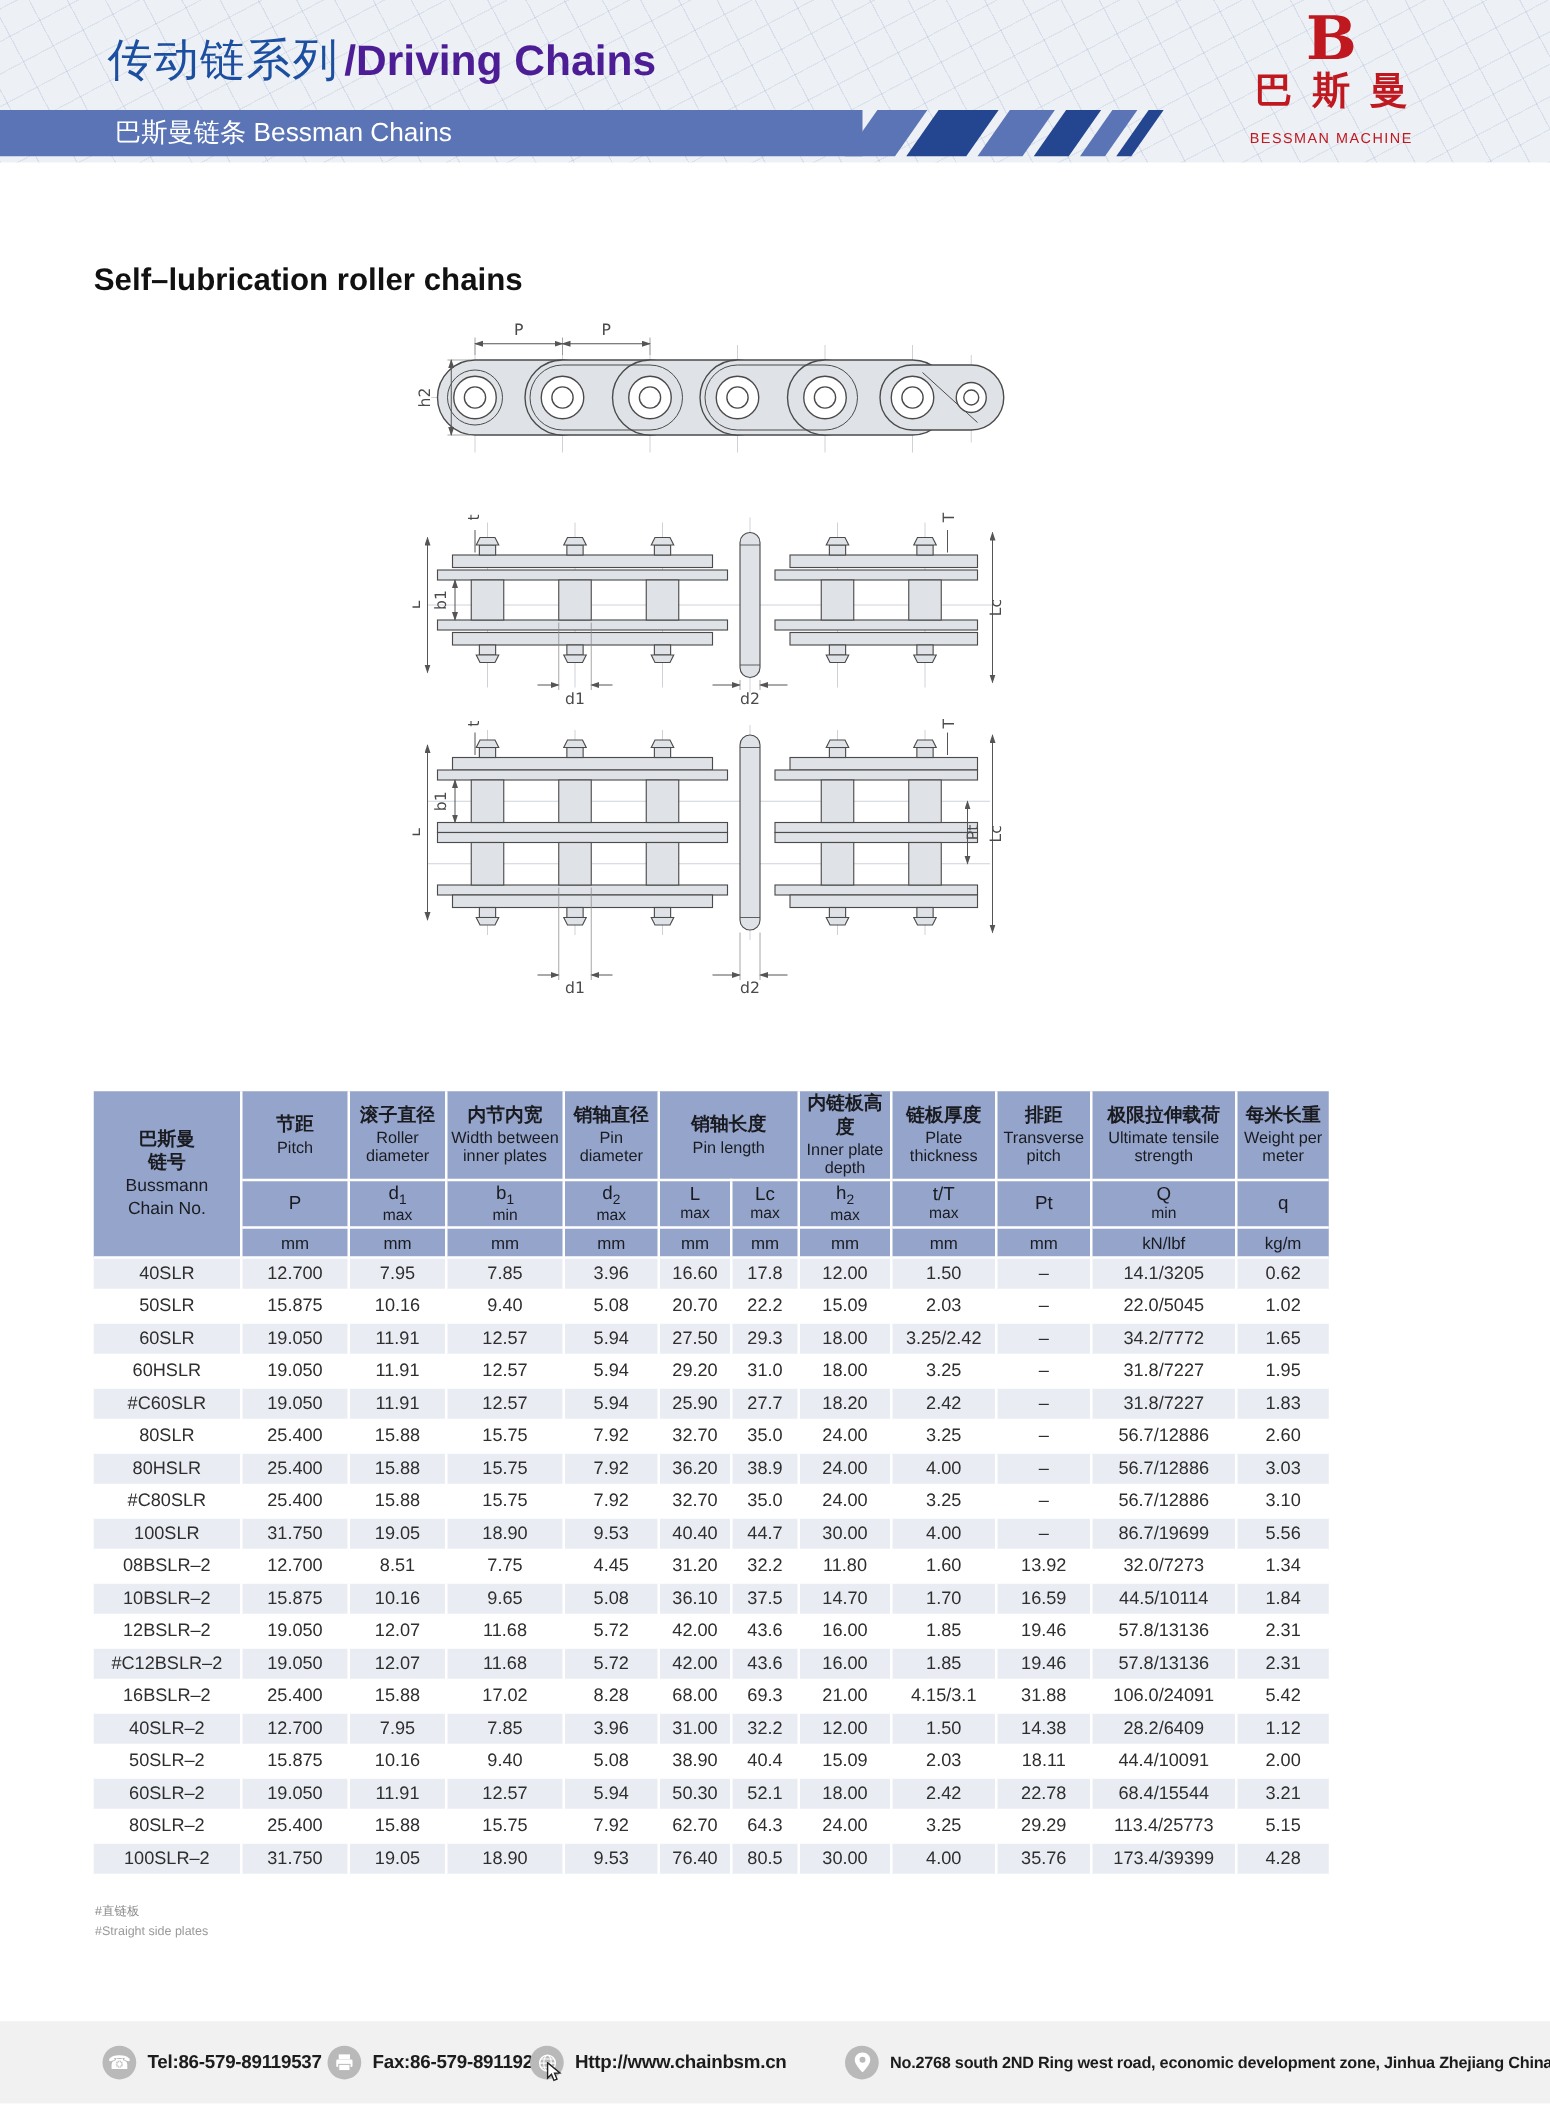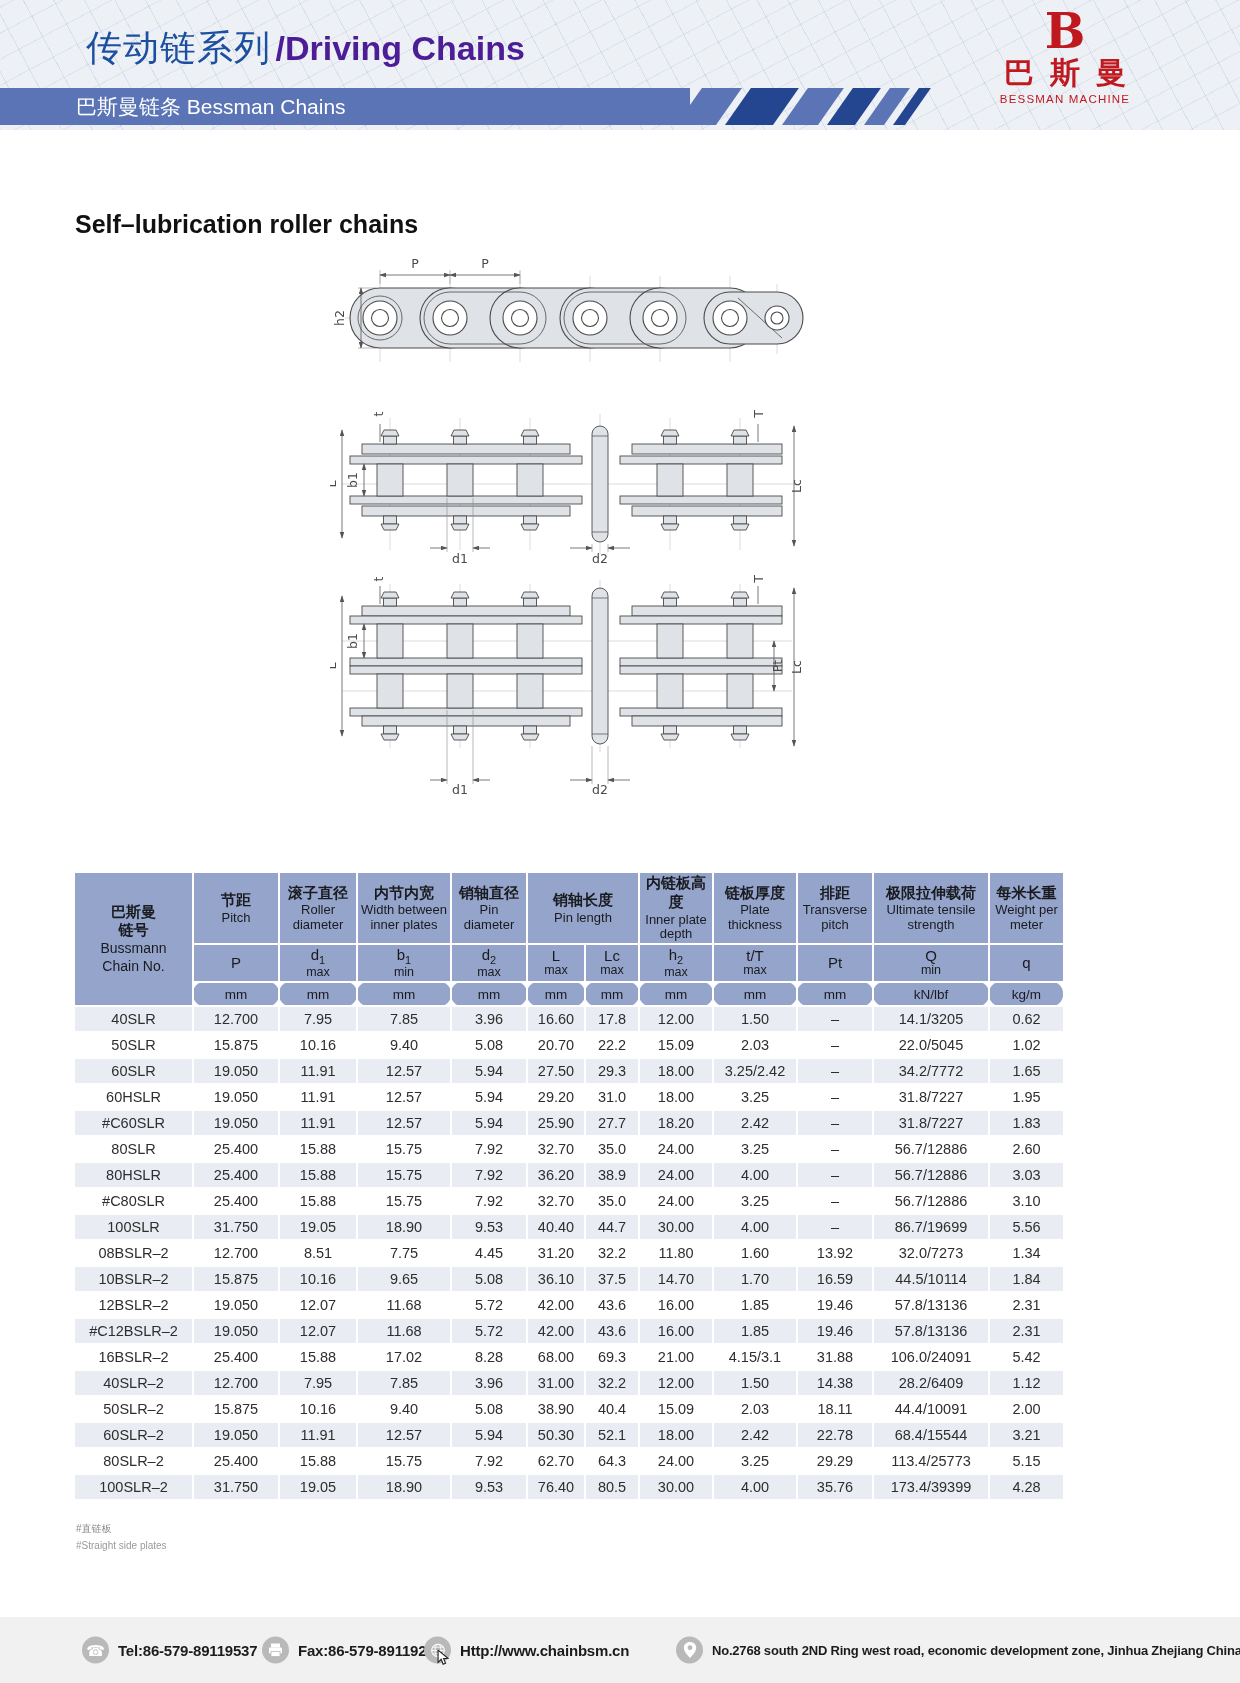--- a/index.html
+++ b/index.html
@@ -8,52 +8,52 @@
 
   
   .top-band{position:absolute;left:0;top:0;width:1240px;height:130px;background-color:#edf1f6;
     background-image:
       repeating-linear-gradient(62deg, rgba(110,132,175,.16) 0 1px, transparent 1px 27px),
       repeating-linear-gradient(-28deg, rgba(110,132,175,.13) 0 1px, transparent 1px 23px);}
   .series-title{position:absolute;left:86px;top:24px;white-space:nowrap;}
   .series-zh{font-size:36px;font-weight:400;color:#1d4fa0;letter-spacing:1px;}
   .series-en{font-size:34px;font-weight:800;color:#4c1d95;}
   .banner{position:absolute;left:0;top:88px;width:690px;height:37px;background:#5b74b6;}
-  .banner-text{position:absolute;left:76px;top:88px;height:37px;line-height:37px;color:#ffffff;
+  .banner-text{position:absolute;left:92px;top:88px;height:37px;line-height:37px;color:#ffffff;
     font-size:21px;white-space:nowrap;}
   .banner-stripes{position:absolute;left:676px;top:88px;height:37px;display:flex;gap:9px;
     transform:skewX(-35deg);transform-origin:bottom left;}
   .banner-stripes i{display:block;height:100%;}
   .st-blue{background:#5b74b6;} .st-navy{background:#24458f;}
   .w40{width:40px;} .w48{width:48px;} .w36{width:36px;} .w28{width:28px;} .w20{width:20px;} .w12{width:12px;}
 
   
   .logo{position:absolute;left:985px;top:6px;width:160px;text-align:center;color:#c0181f;}
   .logo-mark{font-family:"DejaVu Serif",serif;font-size:48px;font-weight:700;line-height:1.05;}
   .logo-zh{font-size:30px;font-weight:700;letter-spacing:16px;margin-left:16px;line-height:1.1;}
-  .logo-en{font-size:11.5px;font-weight:400;letter-spacing:1.2px;margin-top:4px;}
+  .logo-en{font-size:11.5px;font-weight:400;letter-spacing:1.2px;margin-top:16px;}
 
   
   .sec-zh{position:absolute;left:75px;top:138px;font-size:38px;font-weight:800;color:#0f0f0f;letter-spacing:3px;}
   .sec-en{position:absolute;left:75px;top:186px;font-size:25px;font-weight:800;color:#111111;margin-top:24px;}
 
   
   .dwg{position:absolute;left:330px;}
   #dwg1{top:256px;} #dwg2{top:400px;} #dwg3{top:570px;}
   .dwg text{font-family:"DejaVu Sans",sans-serif;font-size:12.5px;fill:#4a4a4a;}
 
   
   .spec-table{position:absolute;left:75px;top:873px;width:988px;border-collapse:collapse;table-layout:fixed;}
   .spec-table th,.spec-table td{border-right:2px solid #fff;border-bottom:2px solid #fff;
      text-align:center;vertical-align:middle;padding:0 2px;}
   .spec-table tr>*:last-child{border-right:none;}
   .spec-table thead th{background:#95a4ca;color:#191b20;font-weight:400;}
   #groups-row th{height:70px;}
   #symbols-row th{height:36px;}
-  #units-row th{height:22px;font-size:13.5px;border-radius:11px;}
+  #units-row th{height:22px;font-size:13.5px;}
   .h-zh{font-size:15px;font-weight:700;line-height:1.25;}
   .h-en{font-size:13px;line-height:1.12;margin-top:1px;}
   .narrow-en{max-width:58px;margin:1px auto 0;}
   .chain-th .h-zh{line-height:1.2;}
   .chain-th .h-en{font-size:14px;line-height:1.2;}
   .sym{font-size:15px;line-height:1.1;}
   .sym sub{font-size:11px;}
   .qual{font-size:12.5px;line-height:1.1;}
   .spec-table tbody td{font-size:14.5px;color:#2e2e2e;height:24px;background:#ffffff;}
   .spec-table tbody tr.shade td{background:#e9ecf2;}

